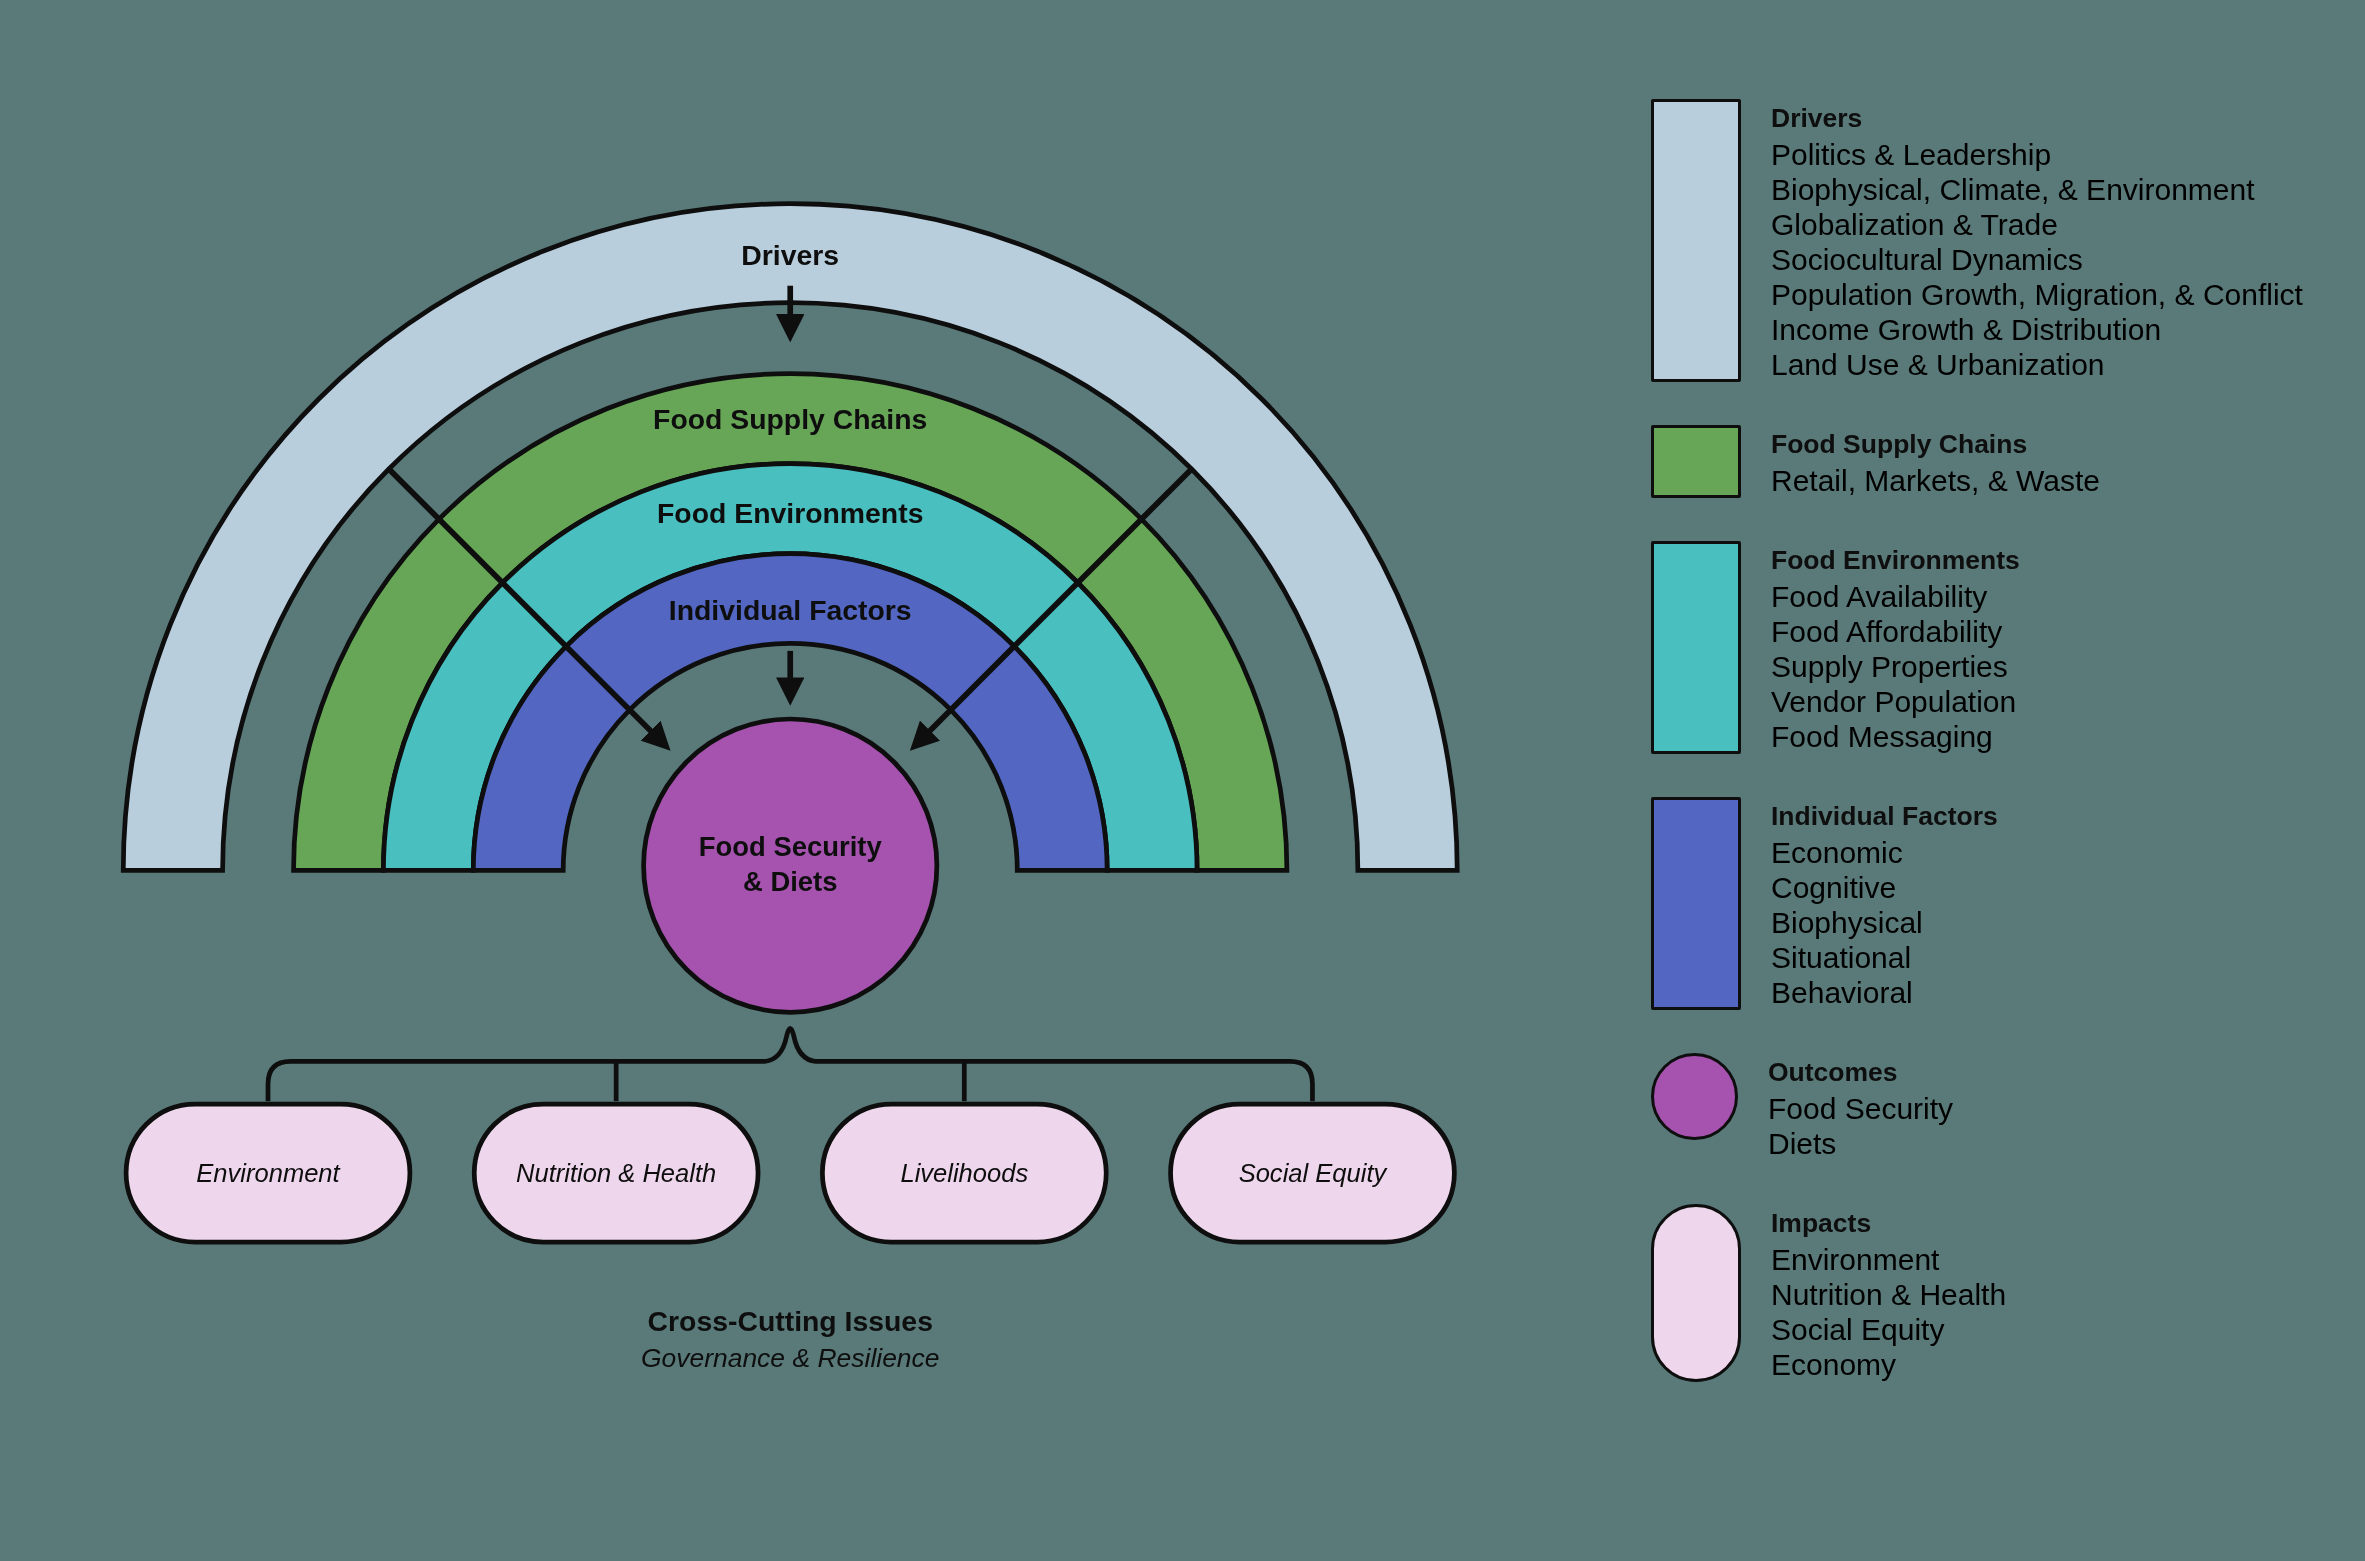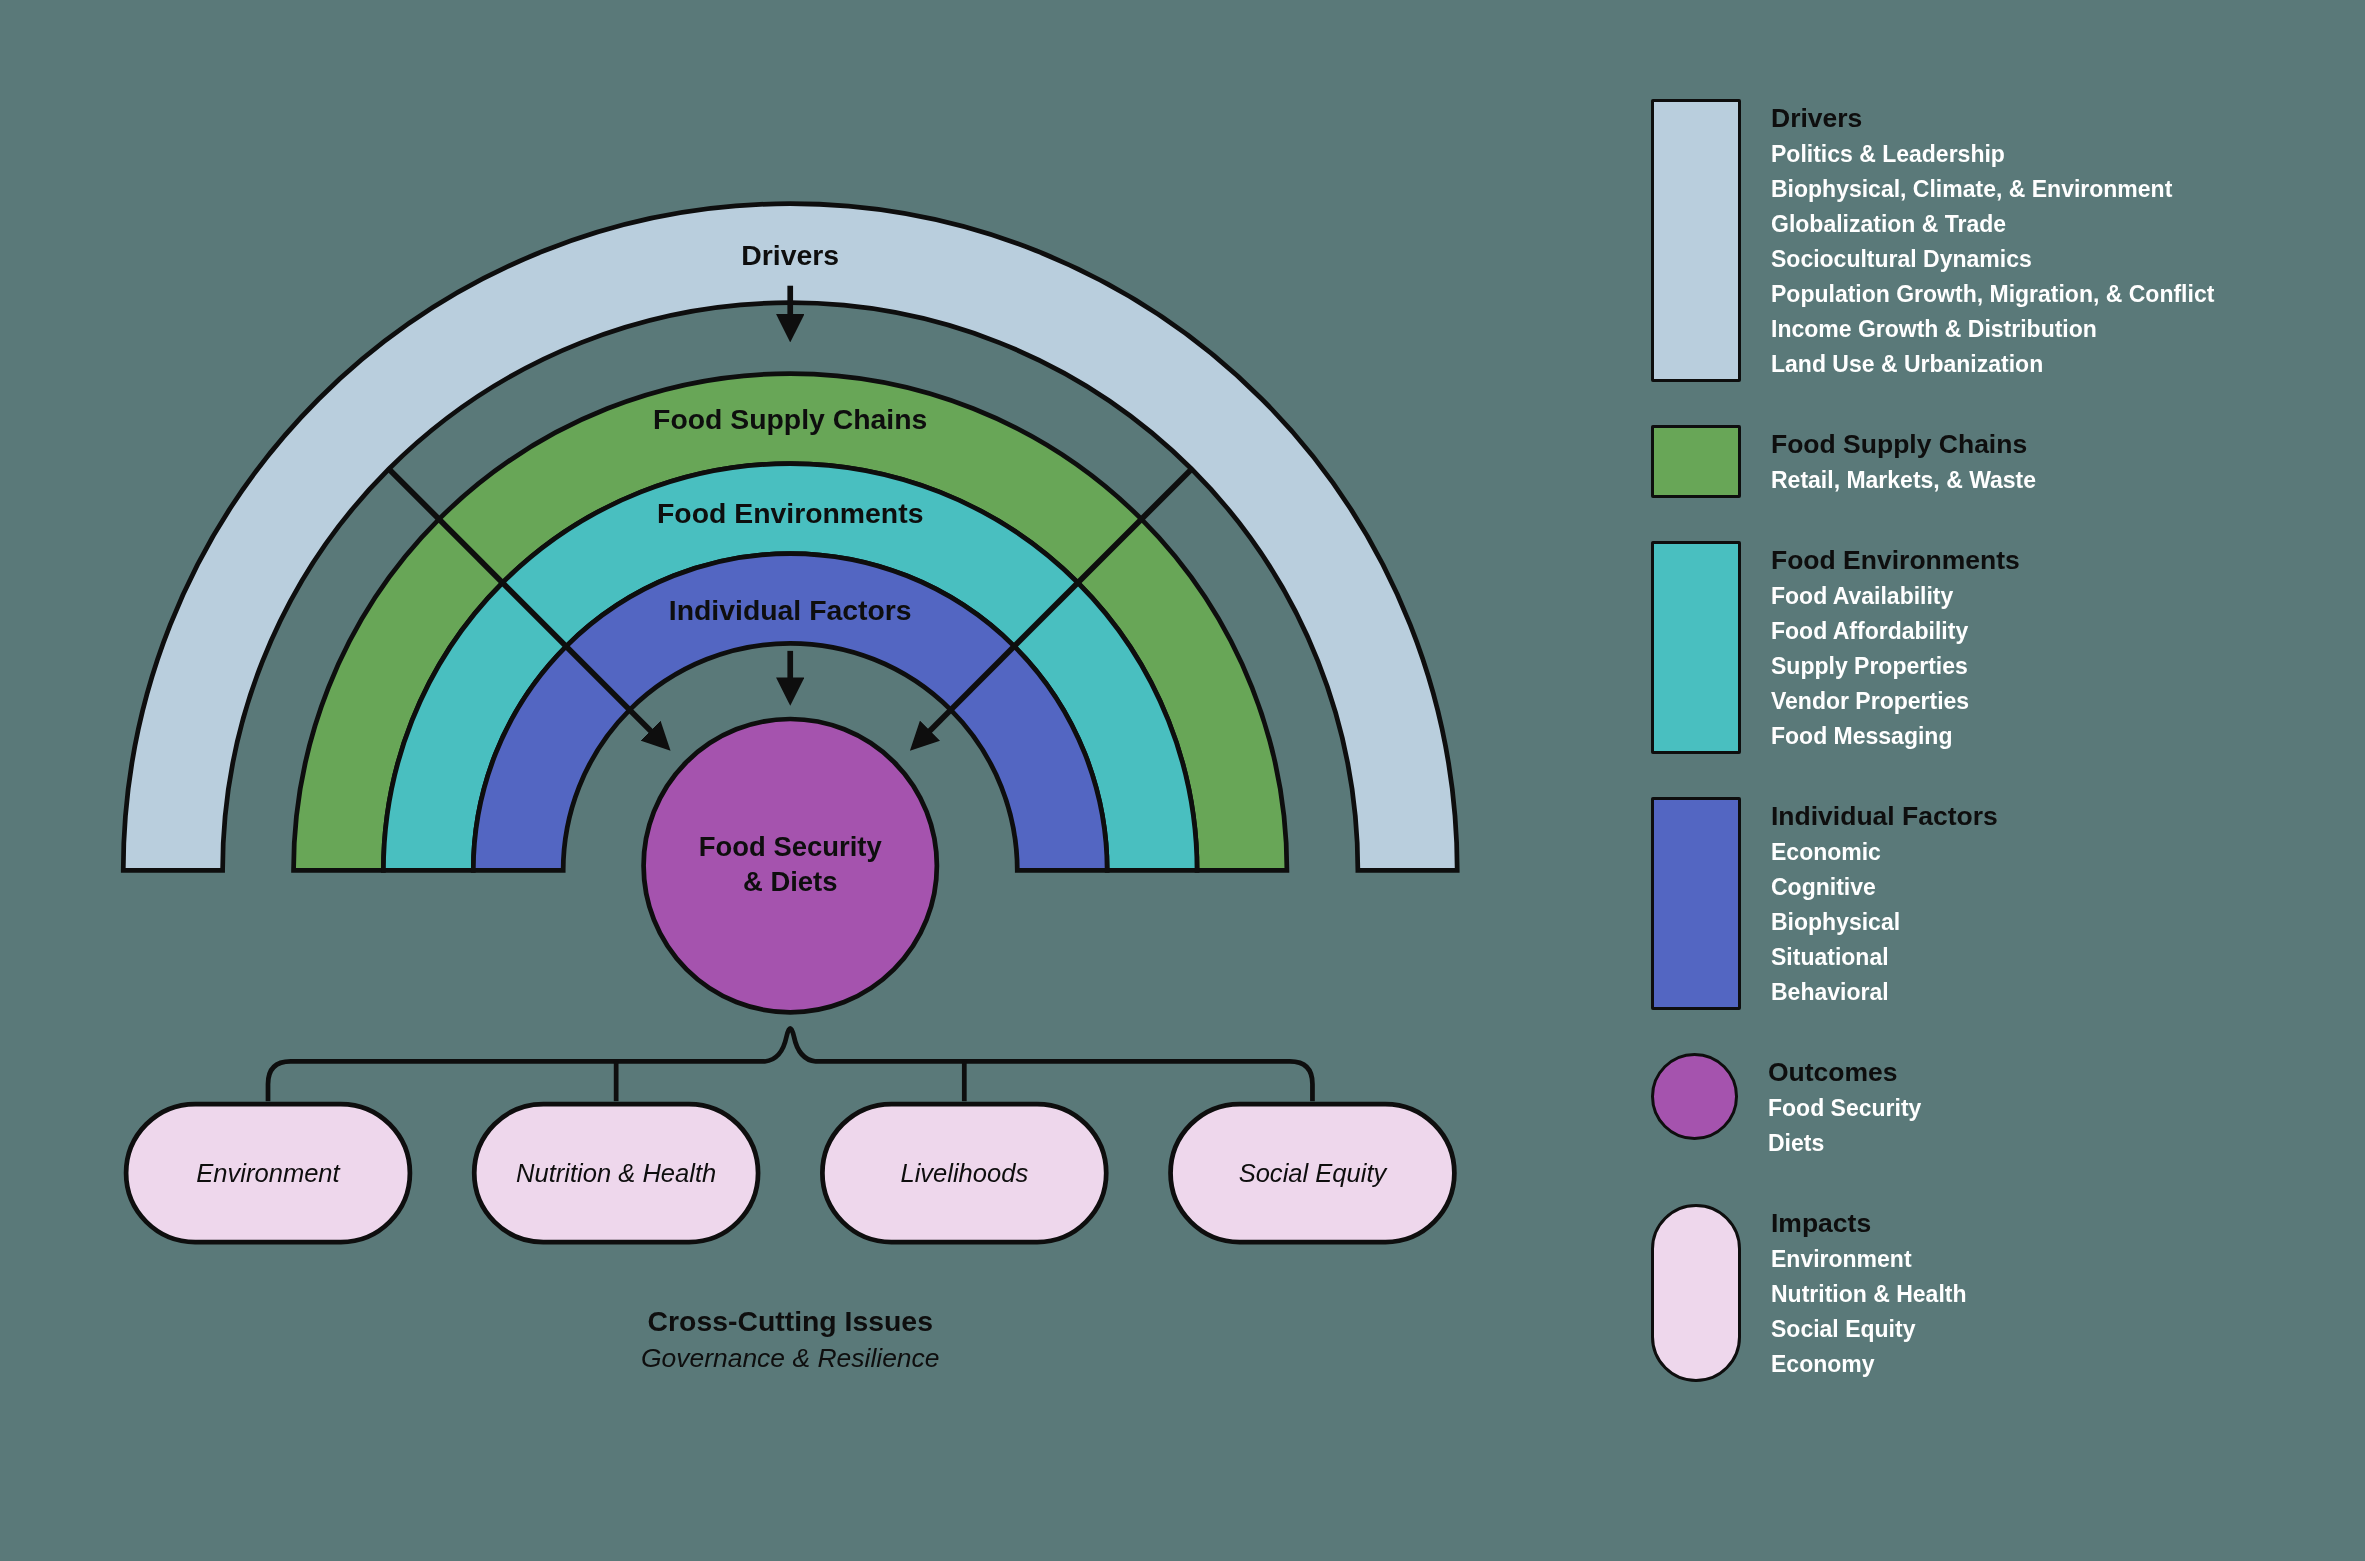--- a/index.html
+++ b/index.html
@@ -51,21 +51,21 @@
     border-radius: 50%;
   }
   .swatch-stadium {
     width: 90px; height: 178px;
     flex: 0 0 auto;
     align-self: flex-start;
     border: 3.8px solid #0e0e0e;
     border-radius: 47px;
   }
   .legend-title { font-size: 26.5px; font-weight: 700; line-height: 38px; color: #0e0e0e; }
-  .legend-item  { font-size: 23px; line-height: 35px; color: #ffffff; font-weight: bold; }
+  .legend-item  { font-size: 30px; line-height: 35px; color: #000000; }
 </style>
 </head>
 <body style="background-color: rgb(90, 121, 121);">
 
 <div class="stage">
 
   <svg class="diagram" width="1571" height="1561" viewBox="0 0 1660 1650">
     <defs>
       <marker id="arrowhead" viewBox="0 0 10 10" refX="6" refY="5" markerWidth="5" markerHeight="5" orient="auto-start-reverse">
         <path d="M 0 0 L 10 5 L 0 10 Z" fill="#0e0e0e"></path>
@@ -133,21 +133,21 @@
       </div>
     </div>
 
     <div class="legend-section">
       <div class="swatch-rect" style="background-color: rgb(73, 191, 192);"></div>
       <div class="legend-text">
         <div class="legend-title">Food Environments</div>
         <div class="legend-item">Food Availability</div>
         <div class="legend-item">Food Affordability</div>
         <div class="legend-item">Supply Properties</div>
-        <div class="legend-item">Vendor Properties</div>
+        <div class="legend-item">Vendor Population</div>
         <div class="legend-item">Food Messaging</div>
       </div>
     </div>
 
     <div class="legend-section">
       <div class="swatch-rect" style="background-color: rgb(83, 102, 194);"></div>
       <div class="legend-text">
         <div class="legend-title">Individual Factors</div>
         <div class="legend-item">Economic</div>
         <div class="legend-item">Cognitive</div>

